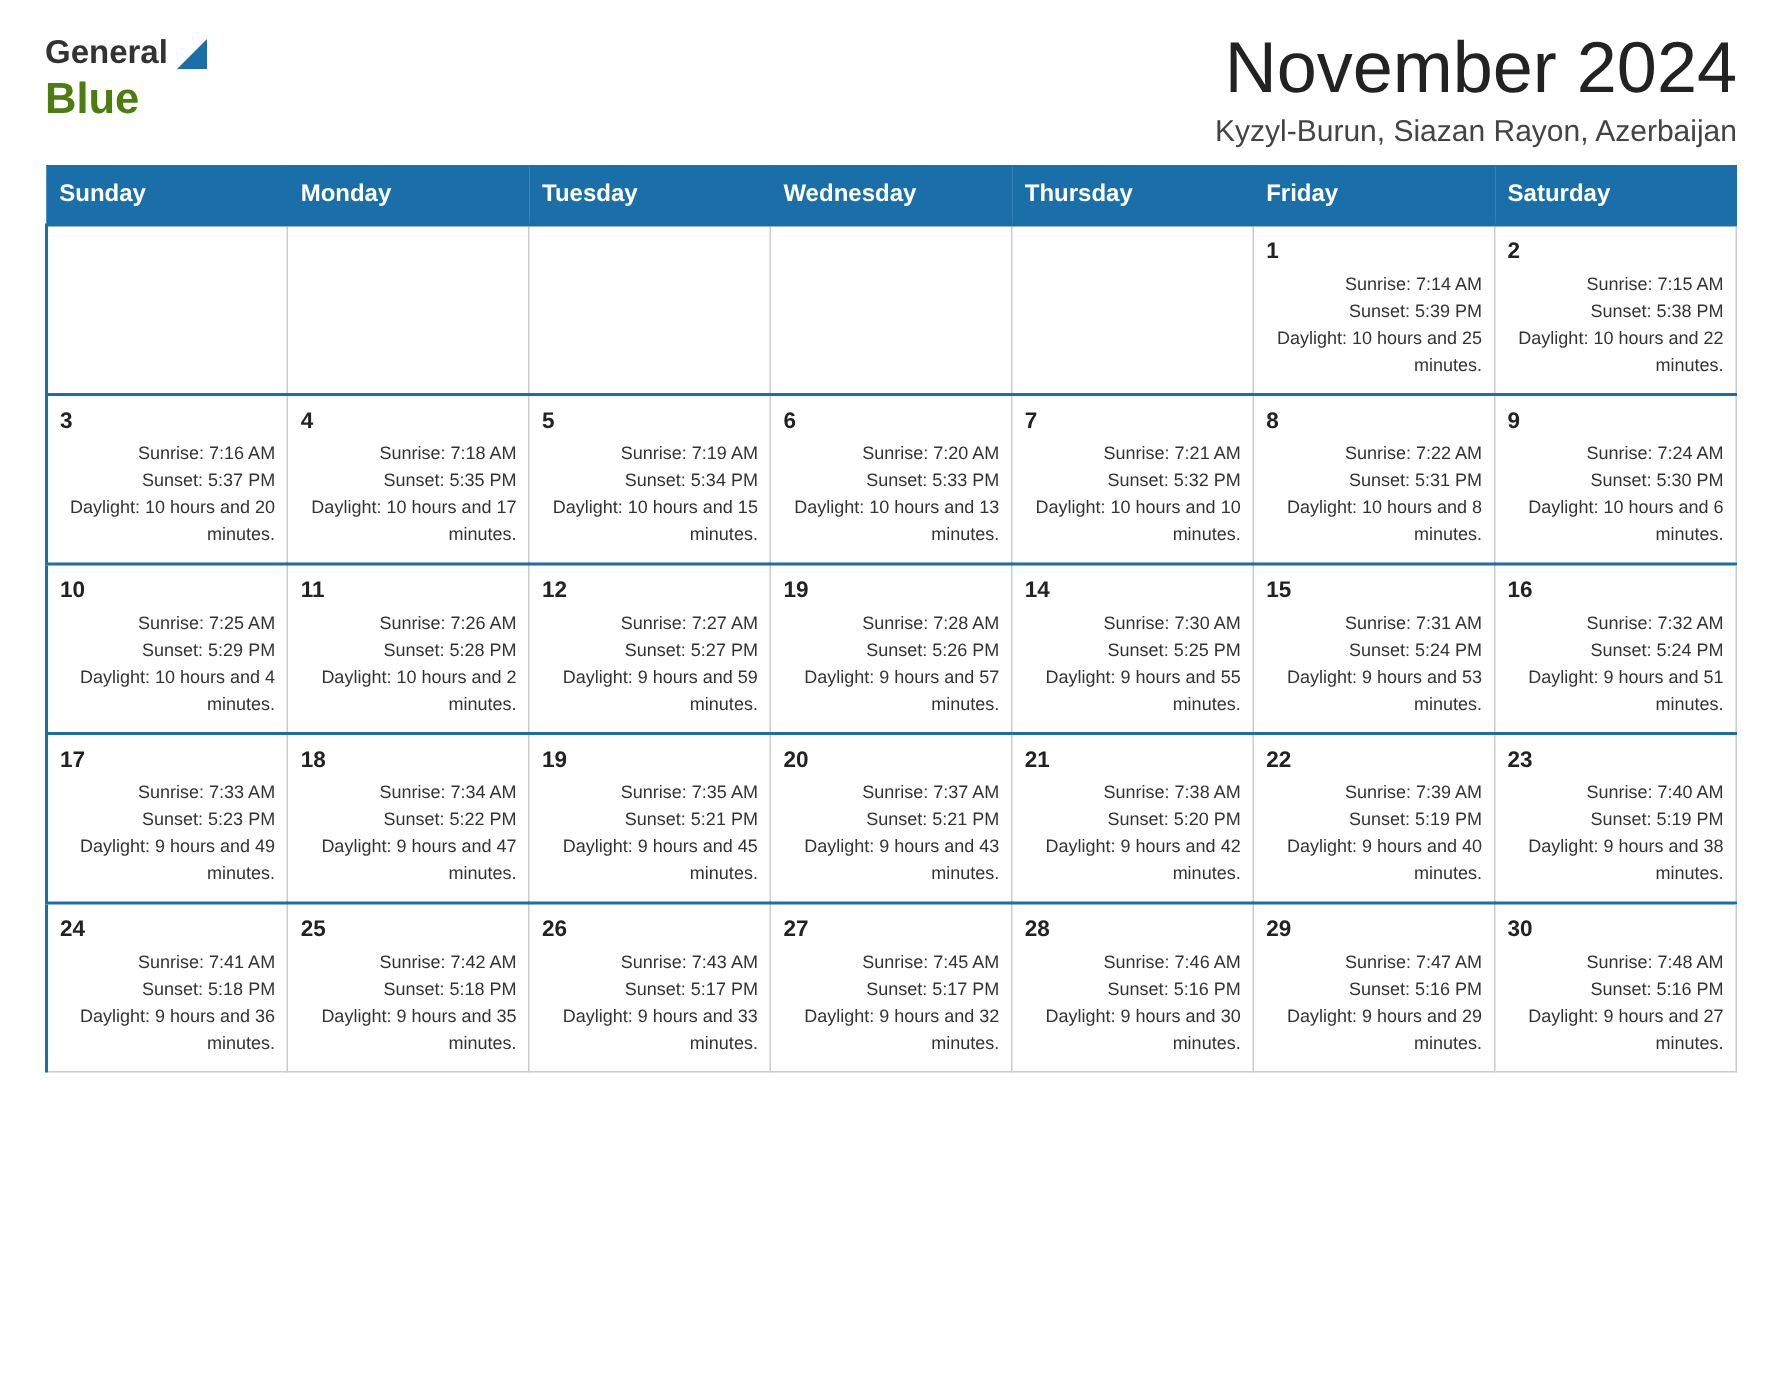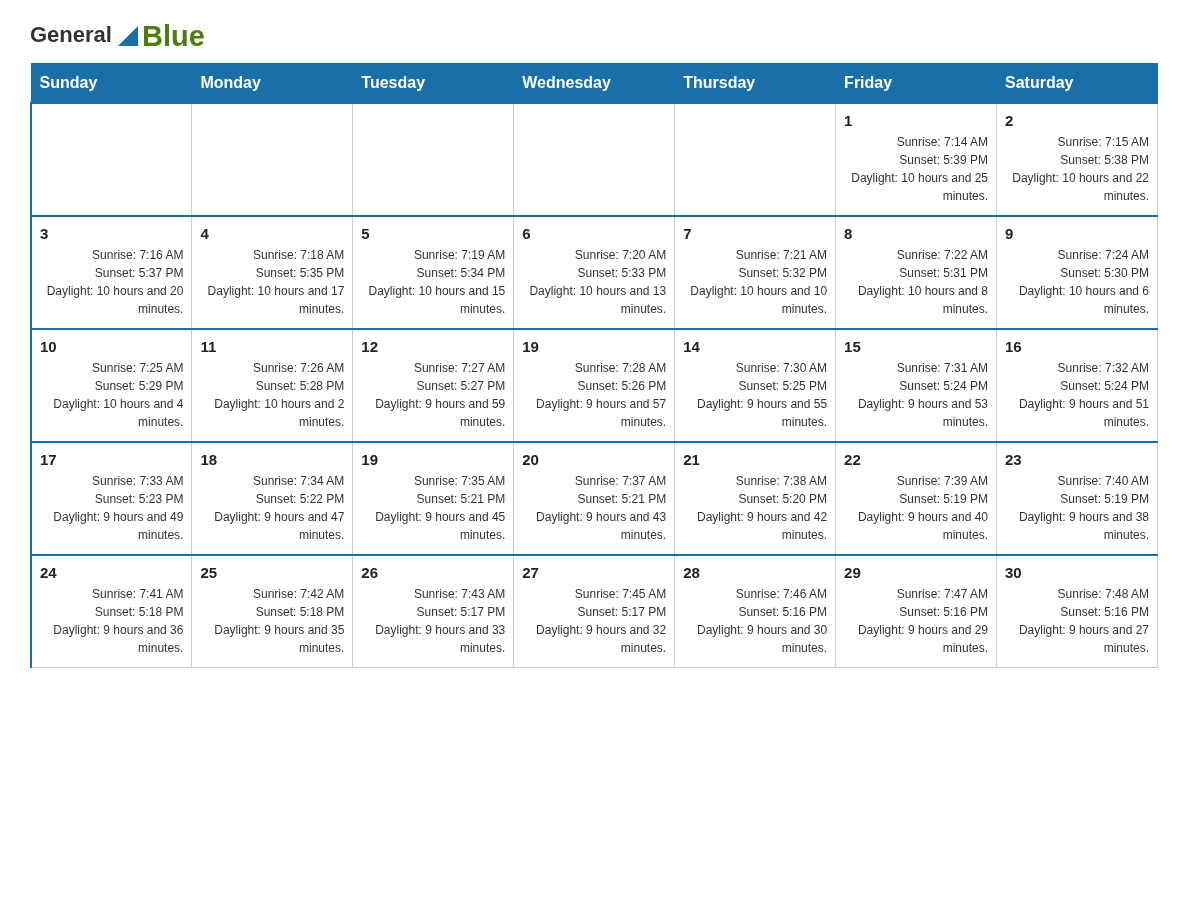--- a/index.html
+++ b/index.html
@@ -12,20 +12,21 @@
       padding: 20px 30px;
     }
     .header {
       display: flex;
       justify-content: space-between;
       align-items: flex-start;
       margin-bottom: 10px;
     }
     .logo {
       display: flex;
+      flex-direction: column;
       align-items: flex-start;
     }
     .logo-general {
       font-size: 22px;
       font-weight: bold;
       color: #333;
     }
     .logo-blue {
       font-size: 29px;
       font-weight: bold;
@@ -105,20 +106,24 @@
     <div class="logo-row">
       <span class="logo-general">General</span>
       <svg width="28" height="28" viewBox="0 0 28 28" style="margin-left:2px;margin-top:2px;">
         <polygon points="4,24 24,4 24,24" fill="#1a6fa8"></polygon>
       </svg>
     </div>
     <div class="logo-row">
       <span class="logo-blue">Blue</span>
     </div>
   </div>
+  <div class="title-block">
+    <div class="month-title">November 2024</div>
+    <div class="location-title">Kyzyl-Burun, Siazan Rayon, Azerbaijan</div>
+  </div>
 </div>
 
 <table class="calendar">
   <thead>
     <tr>
     <th>Sunday</th>
         <th>Monday</th>
         <th>Tuesday</th>
         <th>Wednesday</th>
         <th>Thursday</th>

